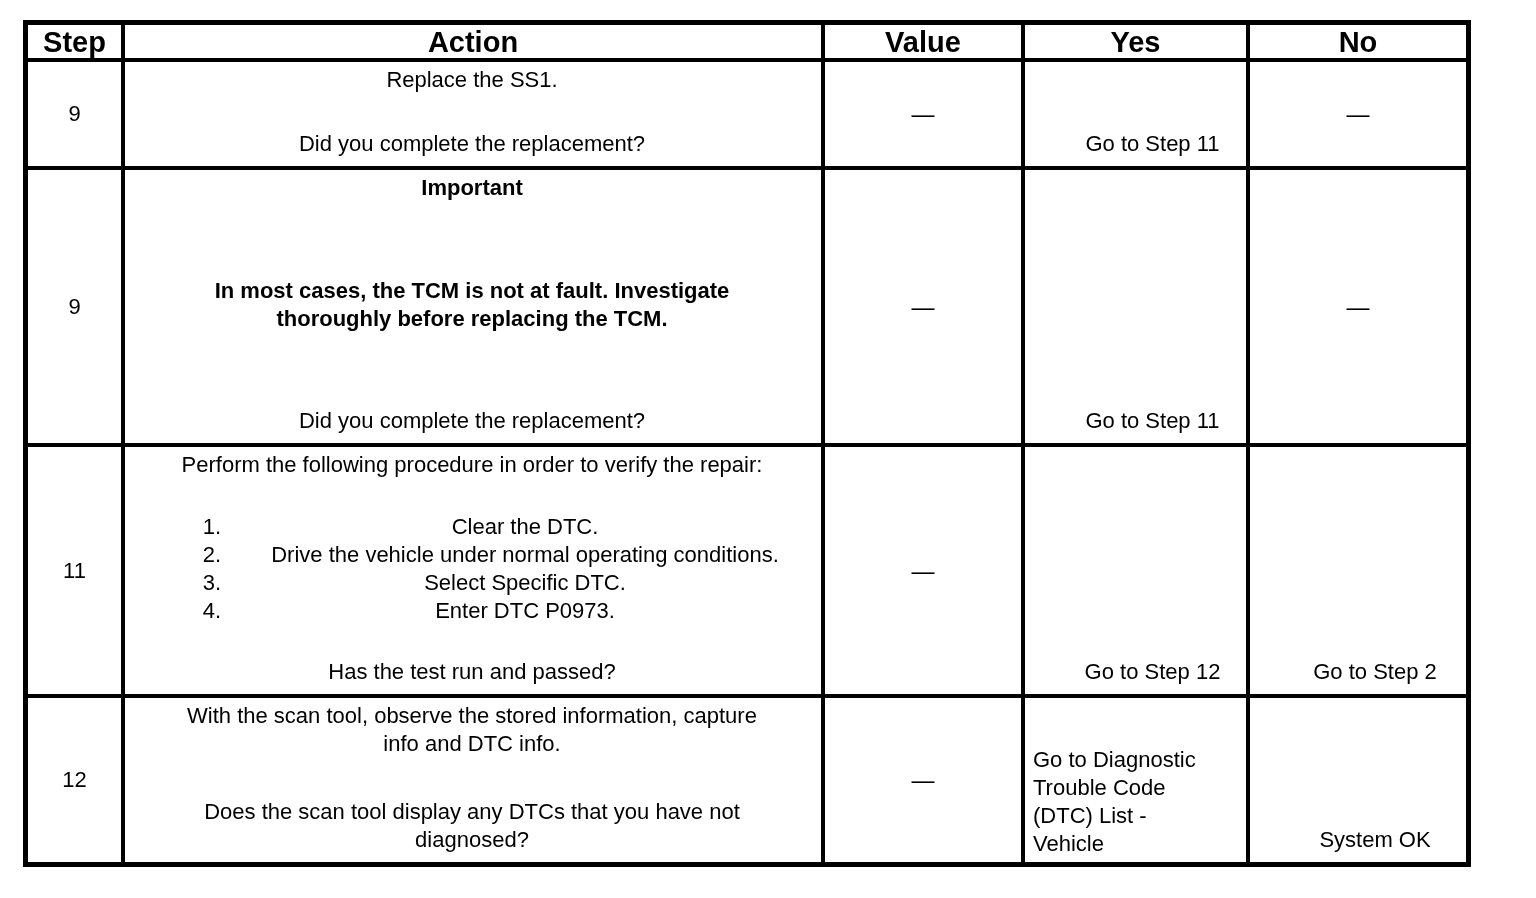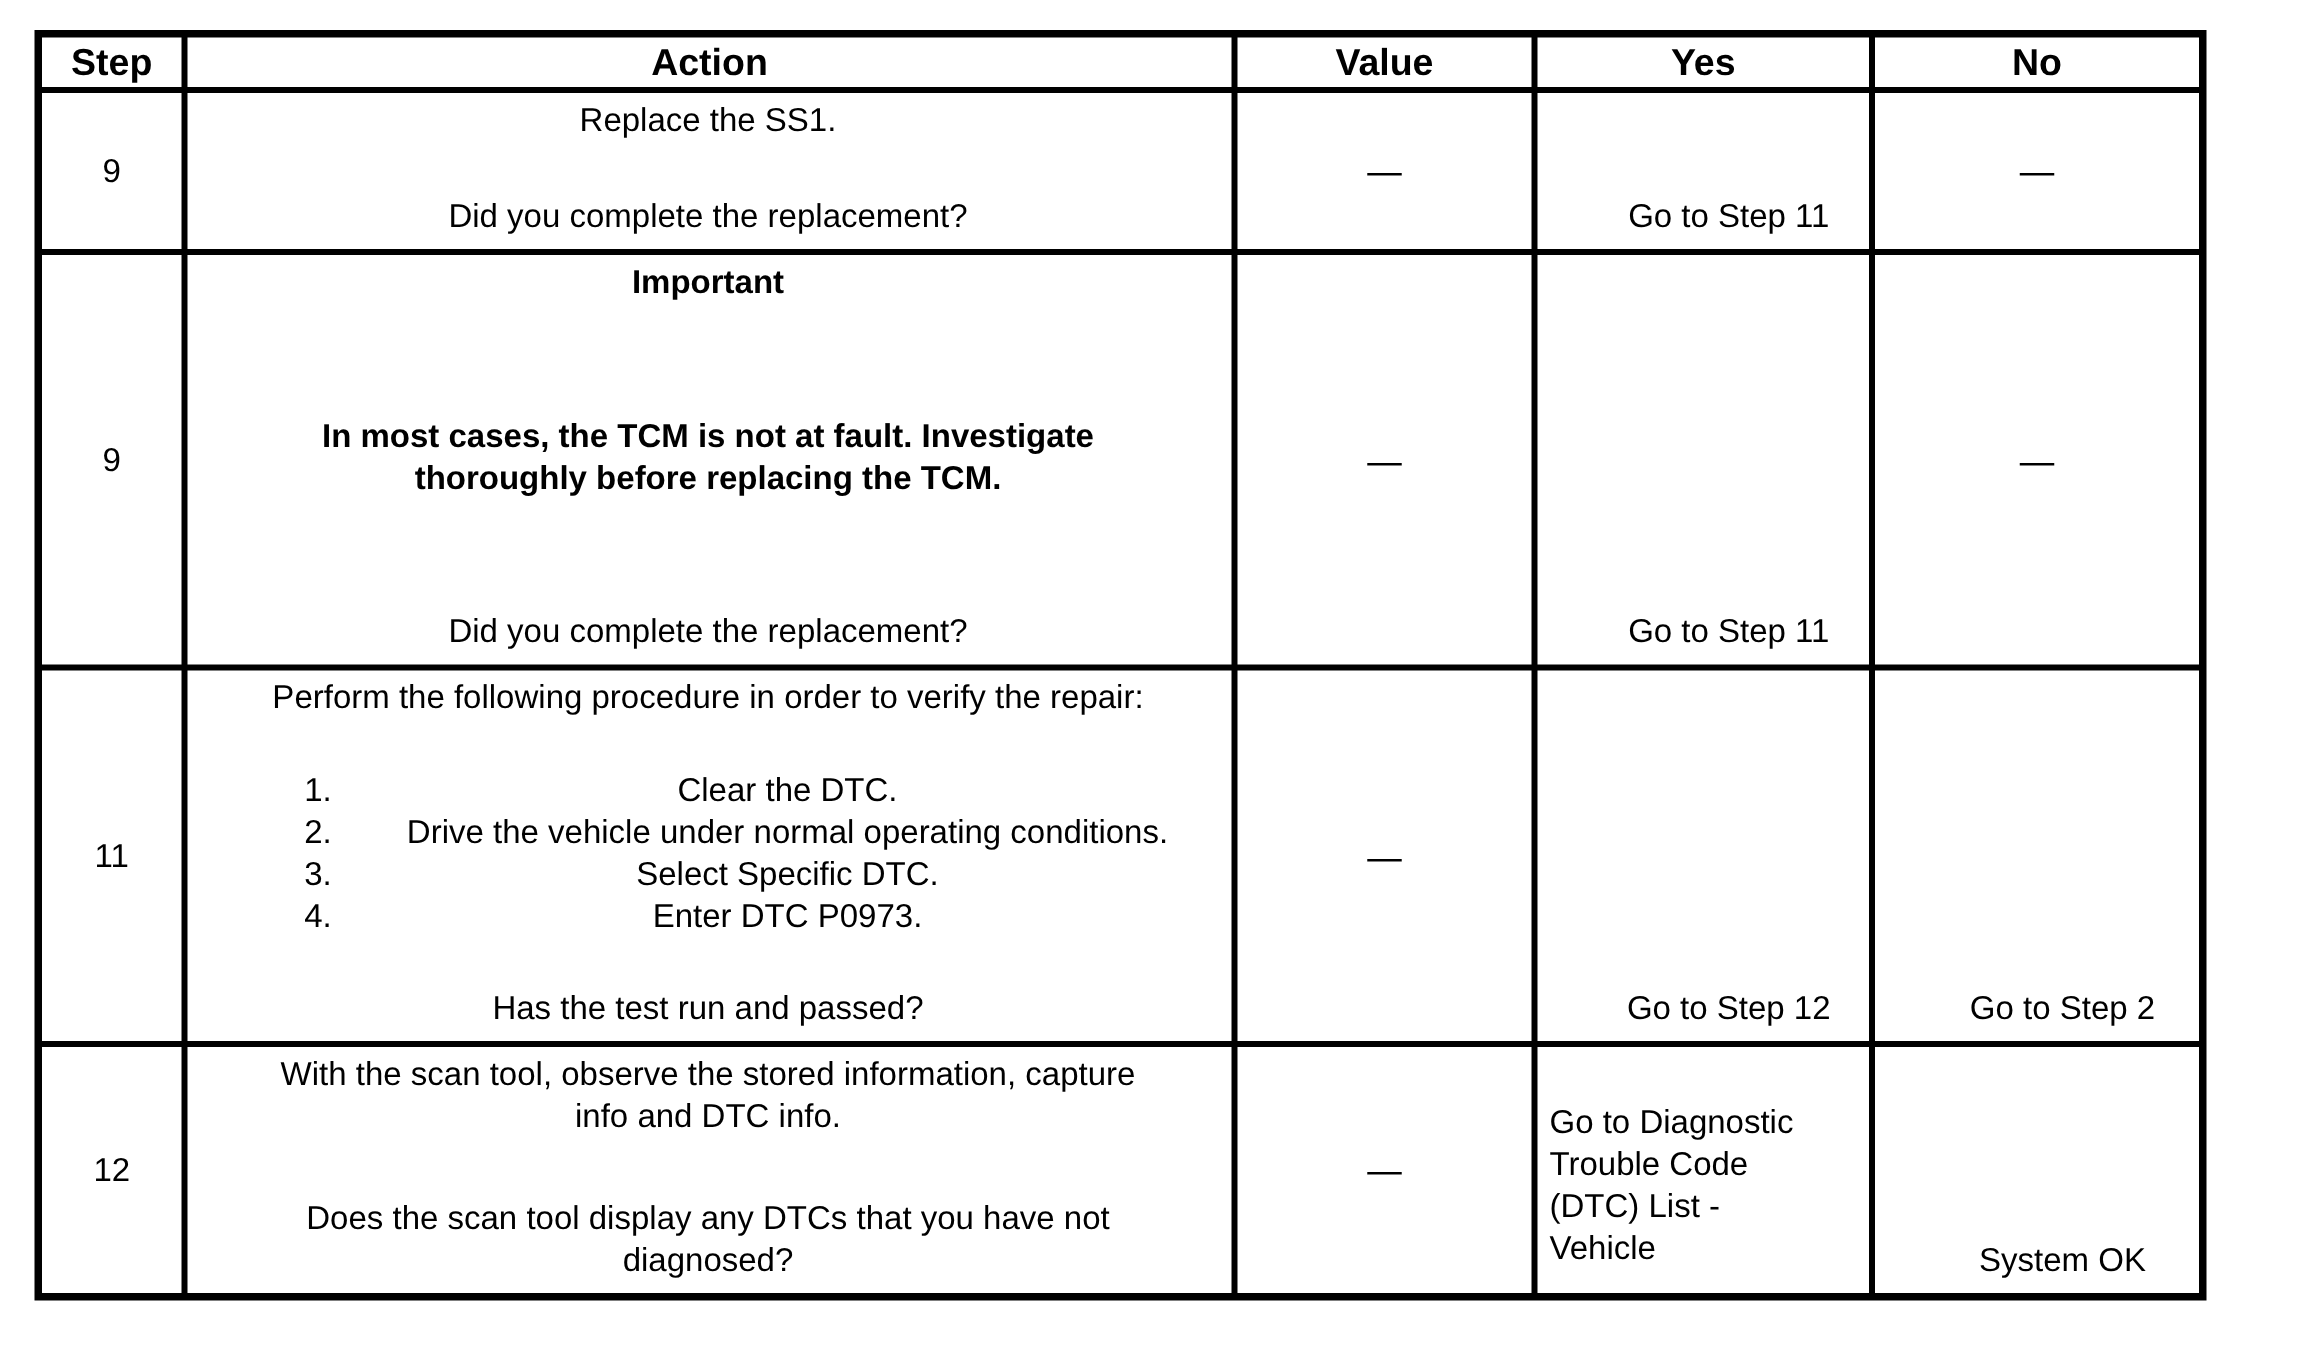--- a/index.html
+++ b/index.html
@@ -27,21 +27,21 @@
     background: #ffffff;
     font-size: 22px;
     line-height: 28px;
     overflow: hidden;
   }
   .cell.header {
     display: flex;
     align-items: center;
     justify-content: center;
     font-weight: bold;
-    font-size: 25px;
+    font-size: 29px;
   }
   .cell.step {
     display: flex;
     align-items: center;
     justify-content: center;
   }
   .cell.action {
     display: flex;
     flex-direction: column;
     justify-content: space-between;
@@ -62,21 +62,21 @@
     text-align: center;
     padding-bottom: 8px;
     padding-left: 34px;
   }
   .cell.bottom-left {
     display: flex;
     flex-direction: column;
     justify-content: flex-end;
     align-items: flex-start;
     text-align: left;
-    padding: 4px 6px 16px 8px;
+    padding: 4px 6px 4px 8px;
   }
   .pre { white-space: pre-line; }
   .bold { font-weight: bold; }
   .list-row { display: flex; }
   .li-num {
     margin-left: 52px;
     width: 54px;
     flex-shrink: 0;
   }
   .li-text { flex: 1; }

